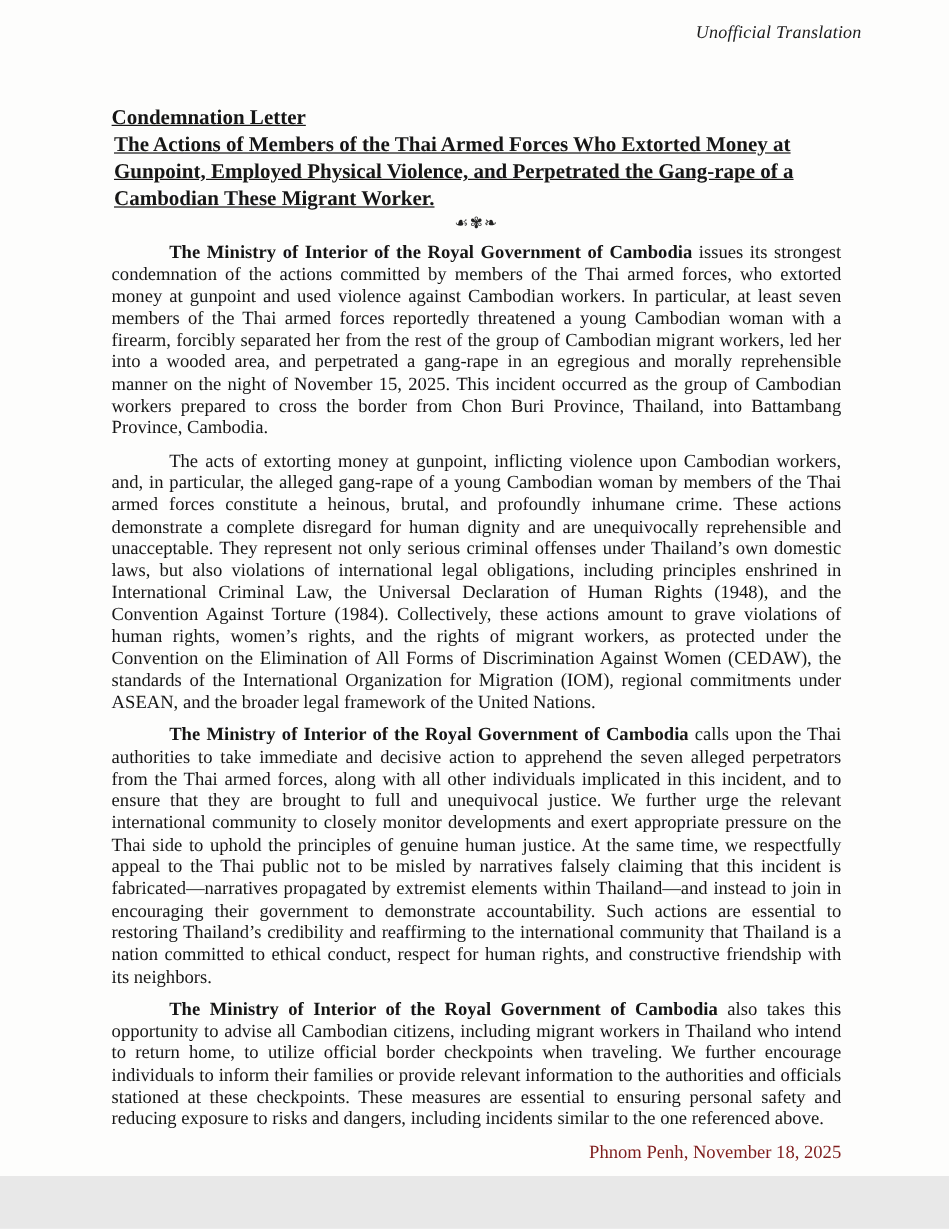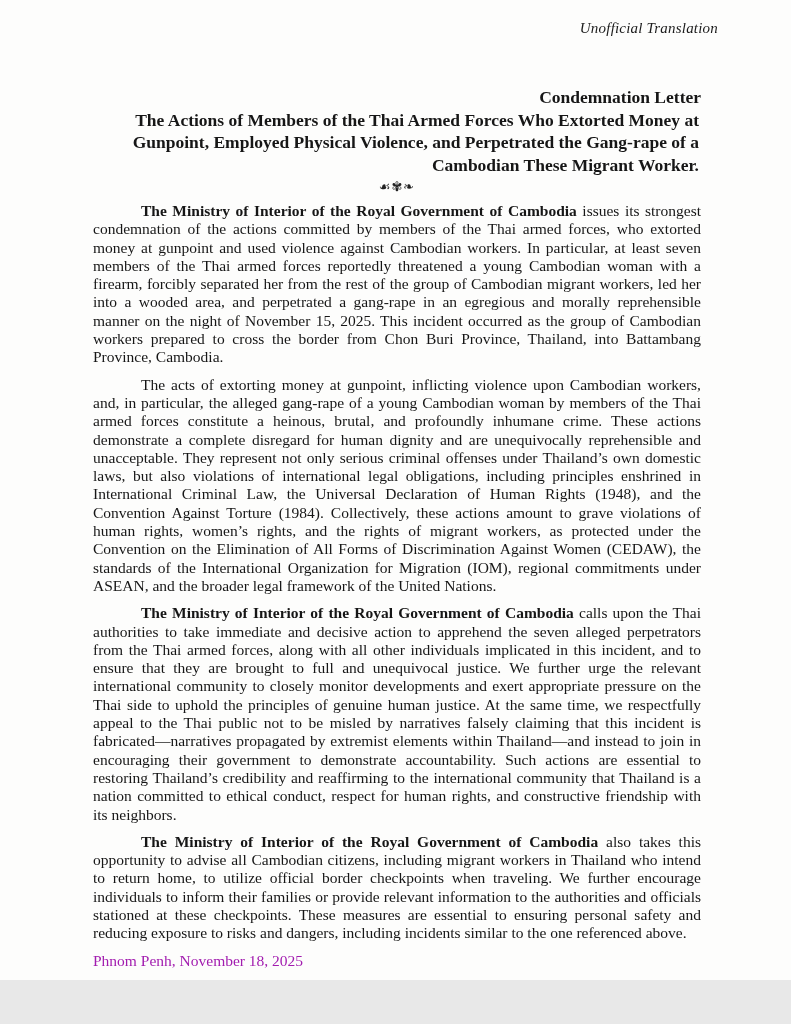--- a/index.html
+++ b/index.html
@@ -23,21 +23,22 @@
     position: absolute;
     top: 20px;
     right: 73px;
     font-style: italic;
     font-size: 15px;
     letter-spacing: 0.2px;
     color: #1c1c1c;
   }
   .title-block {
     margin-top: 66px;
-    text-align: right;
+    text-align: left;
+    text-decoration: underline;
   }
   .title-line {
     font-weight: bold;
     font-size: 17.5px;
     line-height: 22.5px;
   }
   .title-subject {
     font-weight: bold;
     font-size: 17.5px;
     line-height: 22.5px;
@@ -62,24 +63,24 @@
     line-height: 18.3px;
     text-align: justify;
     text-indent: 48px;
     color: #161616;
   }
   .para strong {
     font-weight: bold;
   }
   .dateline {
     margin-top: 3px;
-    text-align: left;
+    text-align: right;
     font-size: 15.5px;
     line-height: 18.3px;
-    color: #a21caf;
+    color: #7f1d1d;
   }
 </style>
 </head>
 <body>
 
 <div class="page">
 
   <div class="header-note">Unofficial Translation</div>
 
   <div class="title-block">

